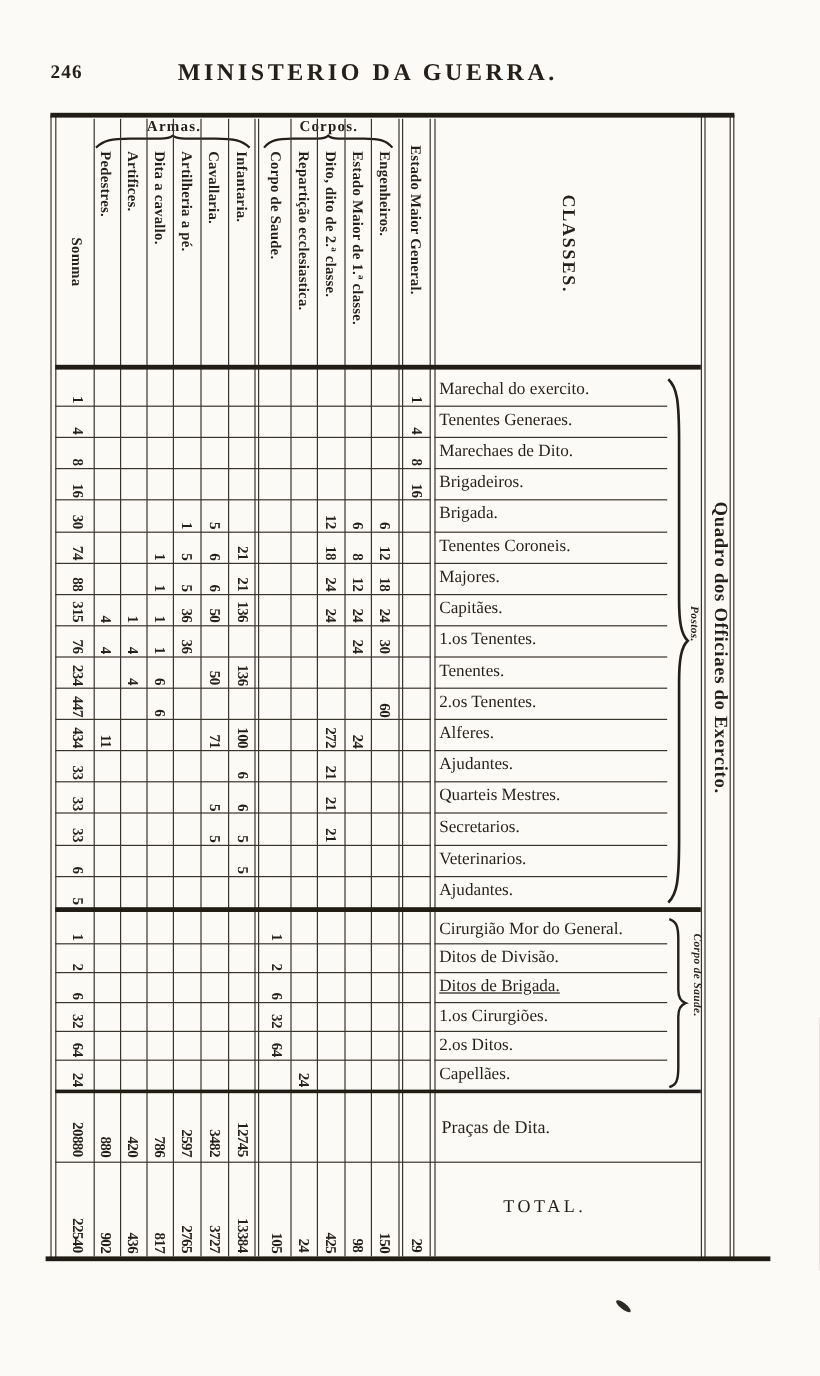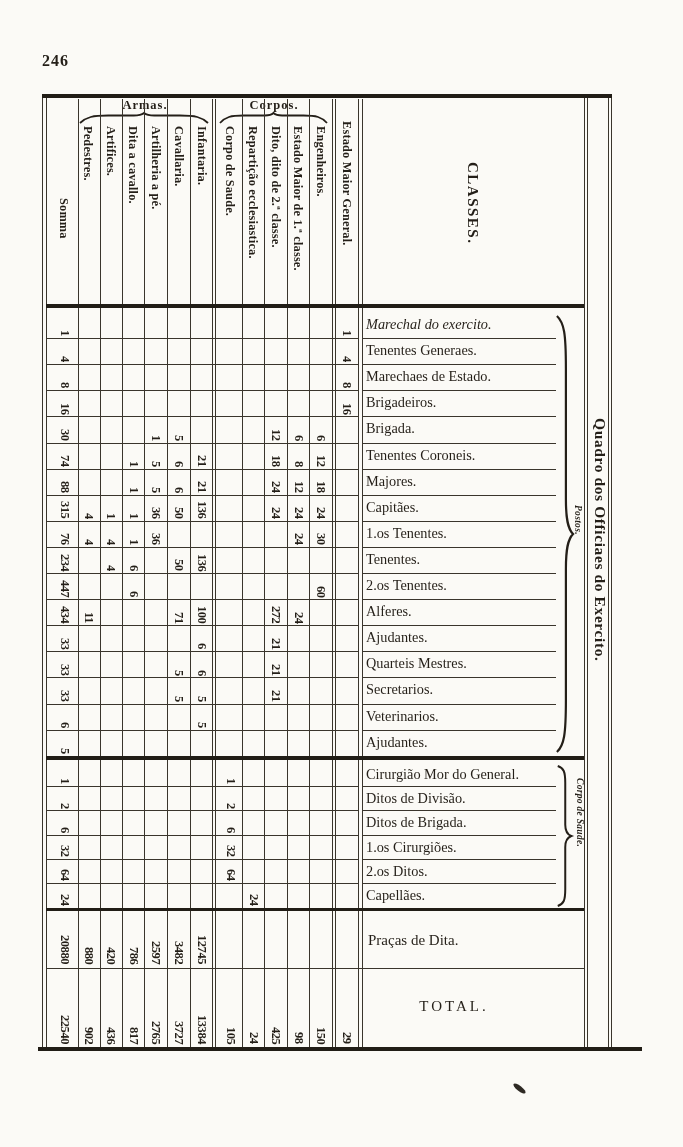--- a/index.html
+++ b/index.html
@@ -26,20 +26,21 @@
   svg.brace{overflow:visible;}
   svg.brace path{stroke:#241f18;fill:none;vector-effect:non-scaling-stroke;}
   .smudge{width:15px;height:5px;background:#17130d;border-radius:50%;transform:rotate(38deg);opacity:.9;}
 </style>
 </head>
 <body>
 
 <div class="page">
 
   <div class="abs pagenum">246</div>
+  <div class="abs ptitle">MINISTERIO  DA  GUERRA.</div>
 
   <div id="t" class="abs" style="left:0;top:0;width:683px;height:1147px;">
 
     <div class="abs grouplabel" style="left:80px;top:98px;width:130px;text-align:center;">Armas.</div>
     <div class="abs grouplabel" style="left:219px;top:98px;width:110px;text-align:center;">Corpos.</div>
 
     <svg class="brace abs" style="left:80px;top:113px;" width="128" height="11" viewBox="0 0 100 11" preserveAspectRatio="none">
       <path d="M0,10 C5,4 10,2.5 22,2.5 L42,2.5 C46,2.5 48.5,1.5 50,0 C51.5,1.5 54,2.5 58,2.5 L78,2.5 C90,2.5 95,4 100,10" stroke-width="1.8"></path>
     </svg>
     <svg class="brace abs" style="left:220px;top:113px;" width="107" height="11" viewBox="0 0 100 11" preserveAspectRatio="none">
@@ -140,35 +141,35 @@
       <div class="abs vtext colhead" style="left: 125px; top: 126px;">Dita a cavallo.</div>
       <div class="abs vtext colhead" style="left: 147.5px; top: 126px;">Artilheria a pé.</div>
       <div class="abs vtext colhead" style="left: 170.5px; top: 126px;">Cavallaria.</div>
       <div class="abs vtext colhead" style="left: 193.5px; top: 126px;">Infantaria.</div>
       <div class="abs vtext colhead" style="left: 222px; top: 126px;">Corpo de Saude.</div>
       <div class="abs vtext colhead" style="left: 245px; top: 126px;">Repartição ecclesiastica.</div>
       <div class="abs vtext colhead" style="left: 267.5px; top: 126px;">Dito, dito de 2.ª classe.</div>
       <div class="abs vtext colhead" style="left: 290px; top: 126px;">Estado Maior de 1.ª classe.</div>
       <div class="abs vtext colhead" style="left: 312.5px; top: 126px;">Engenheiros.</div>
       <div class="abs vtext colhead" style="left: 338.5px; top: 121px;">Estado Maior General.</div>
-      <div class="abs rowlabel" style="left: 366px; top: 314px; font-style: italic;">Marechal do exercito.</div>
+      <div class="abs rowlabel" style="left: 366px; top: 314px;">Marechal do exercito.</div>
       <div class="abs cellnum" style="left: 56px; top: 312px; height: 24.1px;">
         <span class="vtext">1</span>
       </div>
       <div class="abs cellnum" style="left: 338.5px; top: 312px; height: 24.1px;">
         <span class="vtext">1</span>
       </div>
       <div class="abs rowlabel" style="left: 366px; top: 340.1px;">Tenentes Generaes.</div>
       <div class="abs cellnum" style="left: 56px; top: 338.1px; height: 24.1px;">
         <span class="vtext">4</span>
       </div>
       <div class="abs cellnum" style="left: 338.5px; top: 338.1px; height: 24.1px;">
         <span class="vtext">4</span>
       </div>
-      <div class="abs rowlabel" style="left: 366px; top: 366.2px;">Marechaes de Estado.</div>
+      <div class="abs rowlabel" style="left: 366px; top: 366.2px;">Marechaes de Dito.</div>
       <div class="abs cellnum" style="left: 56px; top: 364.2px; height: 24.1px;">
         <span class="vtext">8</span>
       </div>
       <div class="abs cellnum" style="left: 338.5px; top: 364.2px; height: 24.1px;">
         <span class="vtext">8</span>
       </div>
       <div class="abs rowlabel" style="left: 366px; top: 392.3px;">Brigadeiros.</div>
       <div class="abs cellnum" style="left: 56px; top: 390.3px; height: 24.1px;">
         <span class="vtext">16</span>
       </div>
@@ -396,21 +397,21 @@
       <div class="abs cellnum" style="left: 222px; top: 762px; height: 22.2px;">
         <span class="vtext">1</span>
       </div>
       <div class="abs rowlabel" style="left: 366px; top: 788.2px;">Ditos de Divisão.</div>
       <div class="abs cellnum" style="left: 56px; top: 786.2px; height: 22.2px;">
         <span class="vtext">2</span>
       </div>
       <div class="abs cellnum" style="left: 222px; top: 786.2px; height: 22.2px;">
         <span class="vtext">2</span>
       </div>
-      <div class="abs rowlabel" style="left: 366px; top: 812.4px;">Ditos de Brigada.</div>
+      <div class="abs rowlabel" style="left: 366px; top: 812.4px; text-decoration: underline;">Ditos de Brigada.</div>
       <div class="abs cellnum" style="left: 56px; top: 810.4px; height: 22.2px;">
         <span class="vtext">6</span>
       </div>
       <div class="abs cellnum" style="left: 222px; top: 810.4px; height: 22.2px;">
         <span class="vtext">6</span>
       </div>
       <div class="abs rowlabel" style="left: 366px; top: 836.6px;">1.os Cirurgiões.</div>
       <div class="abs cellnum" style="left: 56px; top: 834.6px; height: 22.2px;">
         <span class="vtext">32</span>
       </div>

